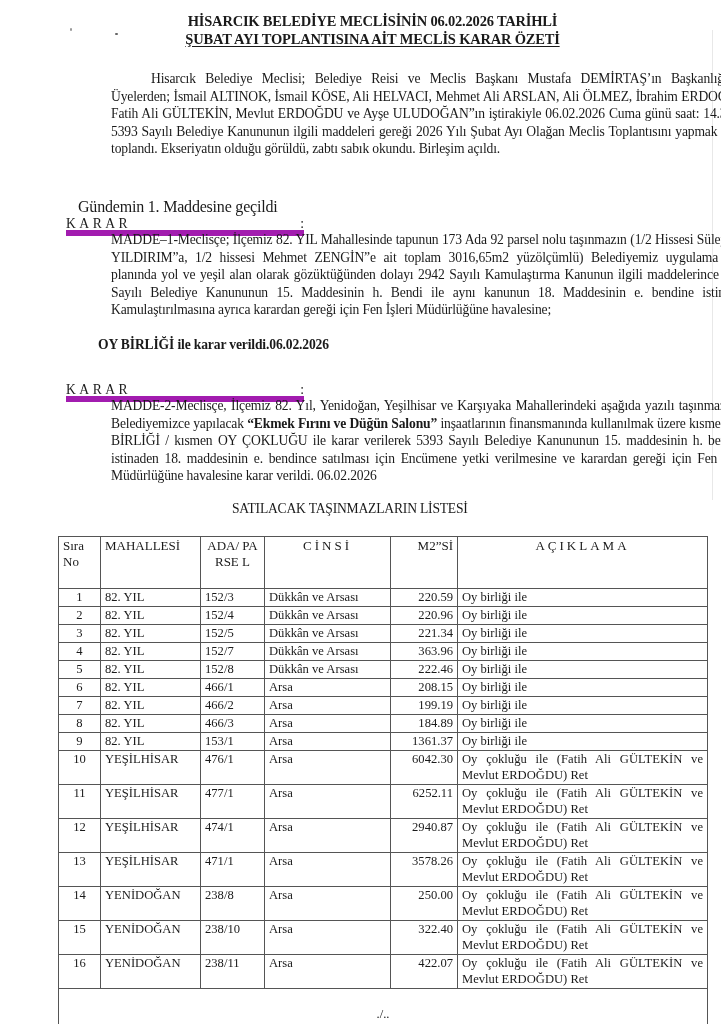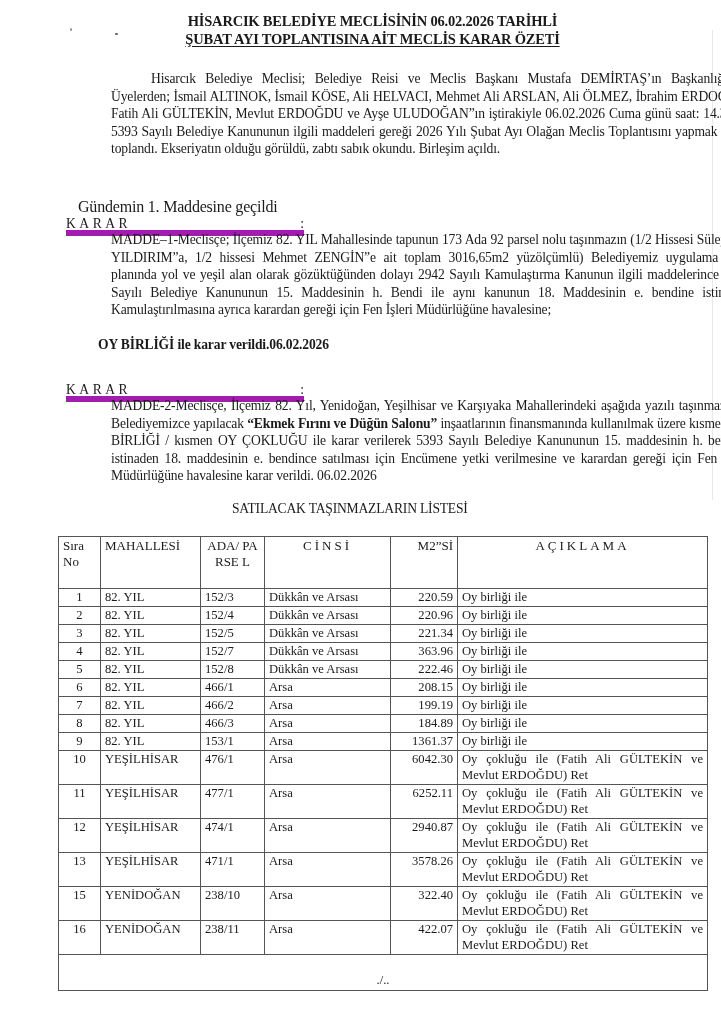--- a/index.html
+++ b/index.html
@@ -210,20 +210,28 @@
         </tr>
         <tr class="double">
           <td class="c-no">13</td>
           <td>YEŞİLHİSAR</td>
           <td>471/1</td>
           <td>Arsa</td>
           <td class="c-m2">3578.26</td>
           <td class="wrap" style="text-align: justify;">Oy çokluğu ile (Fatih Ali GÜLTEKİN ve Mevlut ERDOĞDU) Ret</td>
         </tr>
         <tr class="double">
+          <td class="c-no">14</td>
+          <td>YENİDOĞAN</td>
+          <td>238/8</td>
+          <td>Arsa</td>
+          <td class="c-m2">250.00</td>
+          <td class="wrap" style="text-align: justify;">Oy çokluğu ile (Fatih Ali GÜLTEKİN ve Mevlut ERDOĞDU) Ret</td>
+        </tr>
+        <tr class="double">
           <td class="c-no">15</td>
           <td>YENİDOĞAN</td>
           <td>238/10</td>
           <td>Arsa</td>
           <td class="c-m2">322.40</td>
           <td class="wrap" style="text-align: justify;">Oy çokluğu ile (Fatih Ali GÜLTEKİN ve Mevlut ERDOĞDU) Ret</td>
         </tr>
         <tr class="double">
           <td class="c-no">16</td>
           <td>YENİDOĞAN</td>

